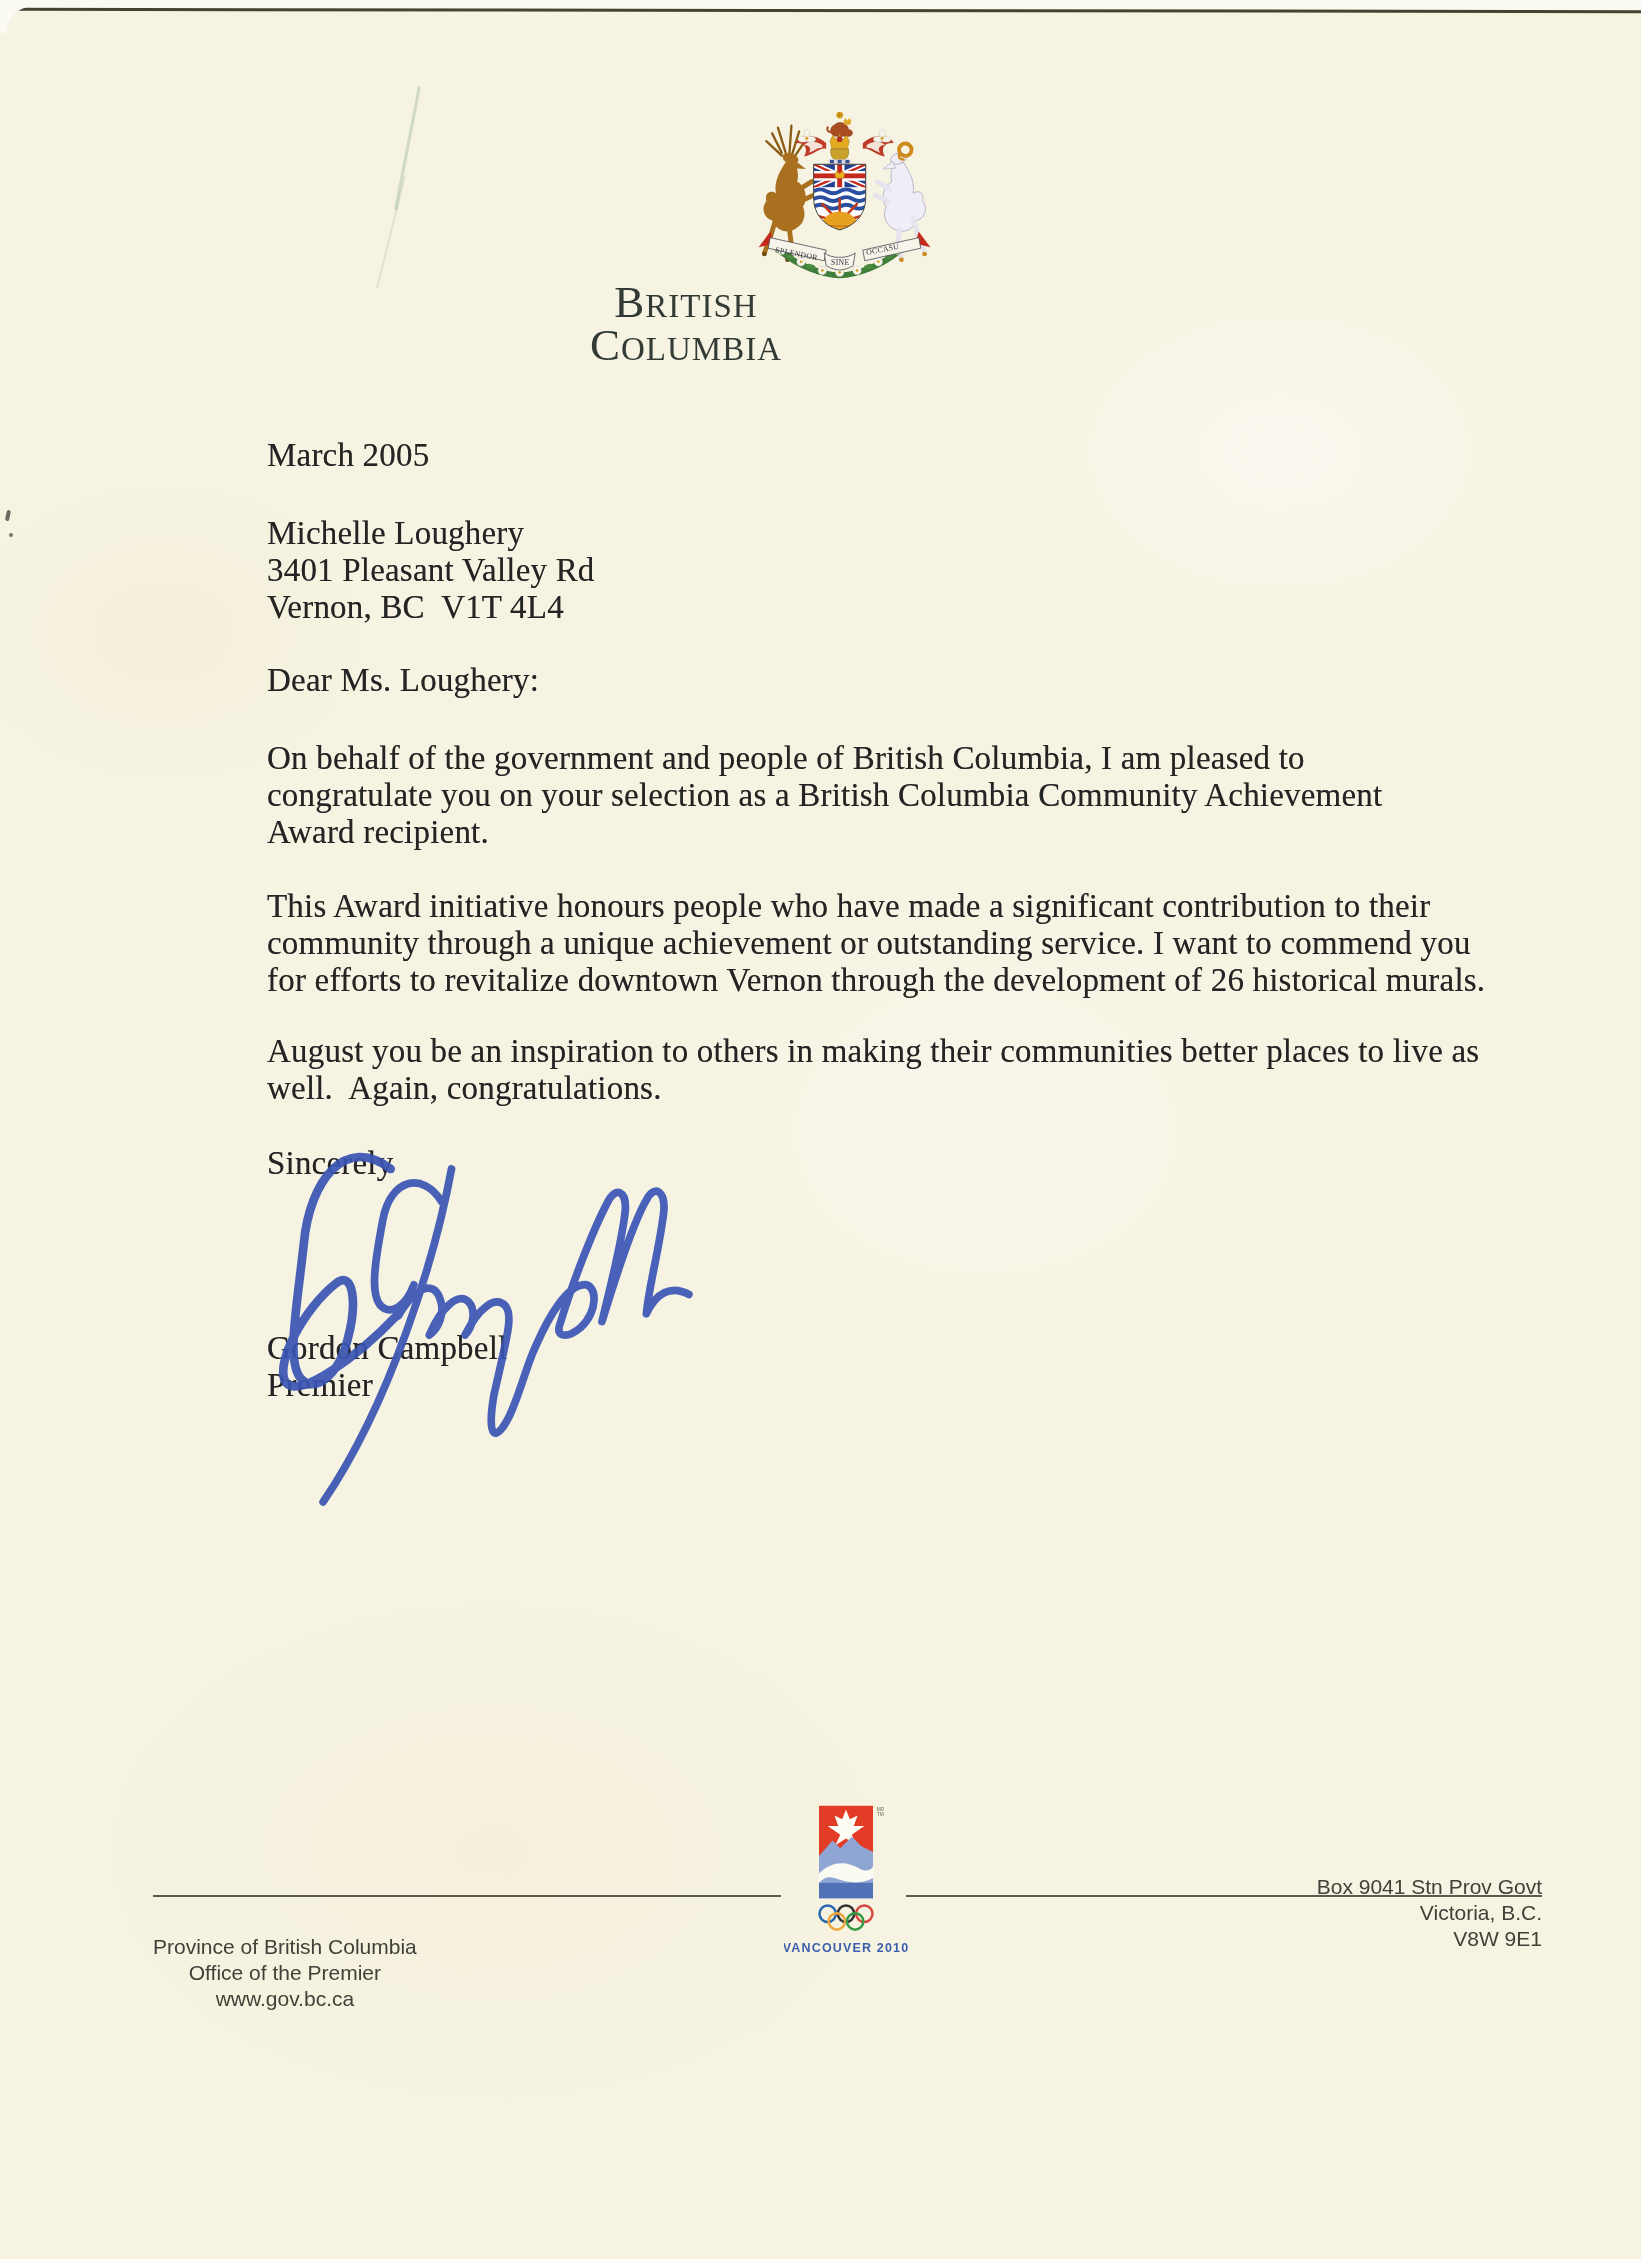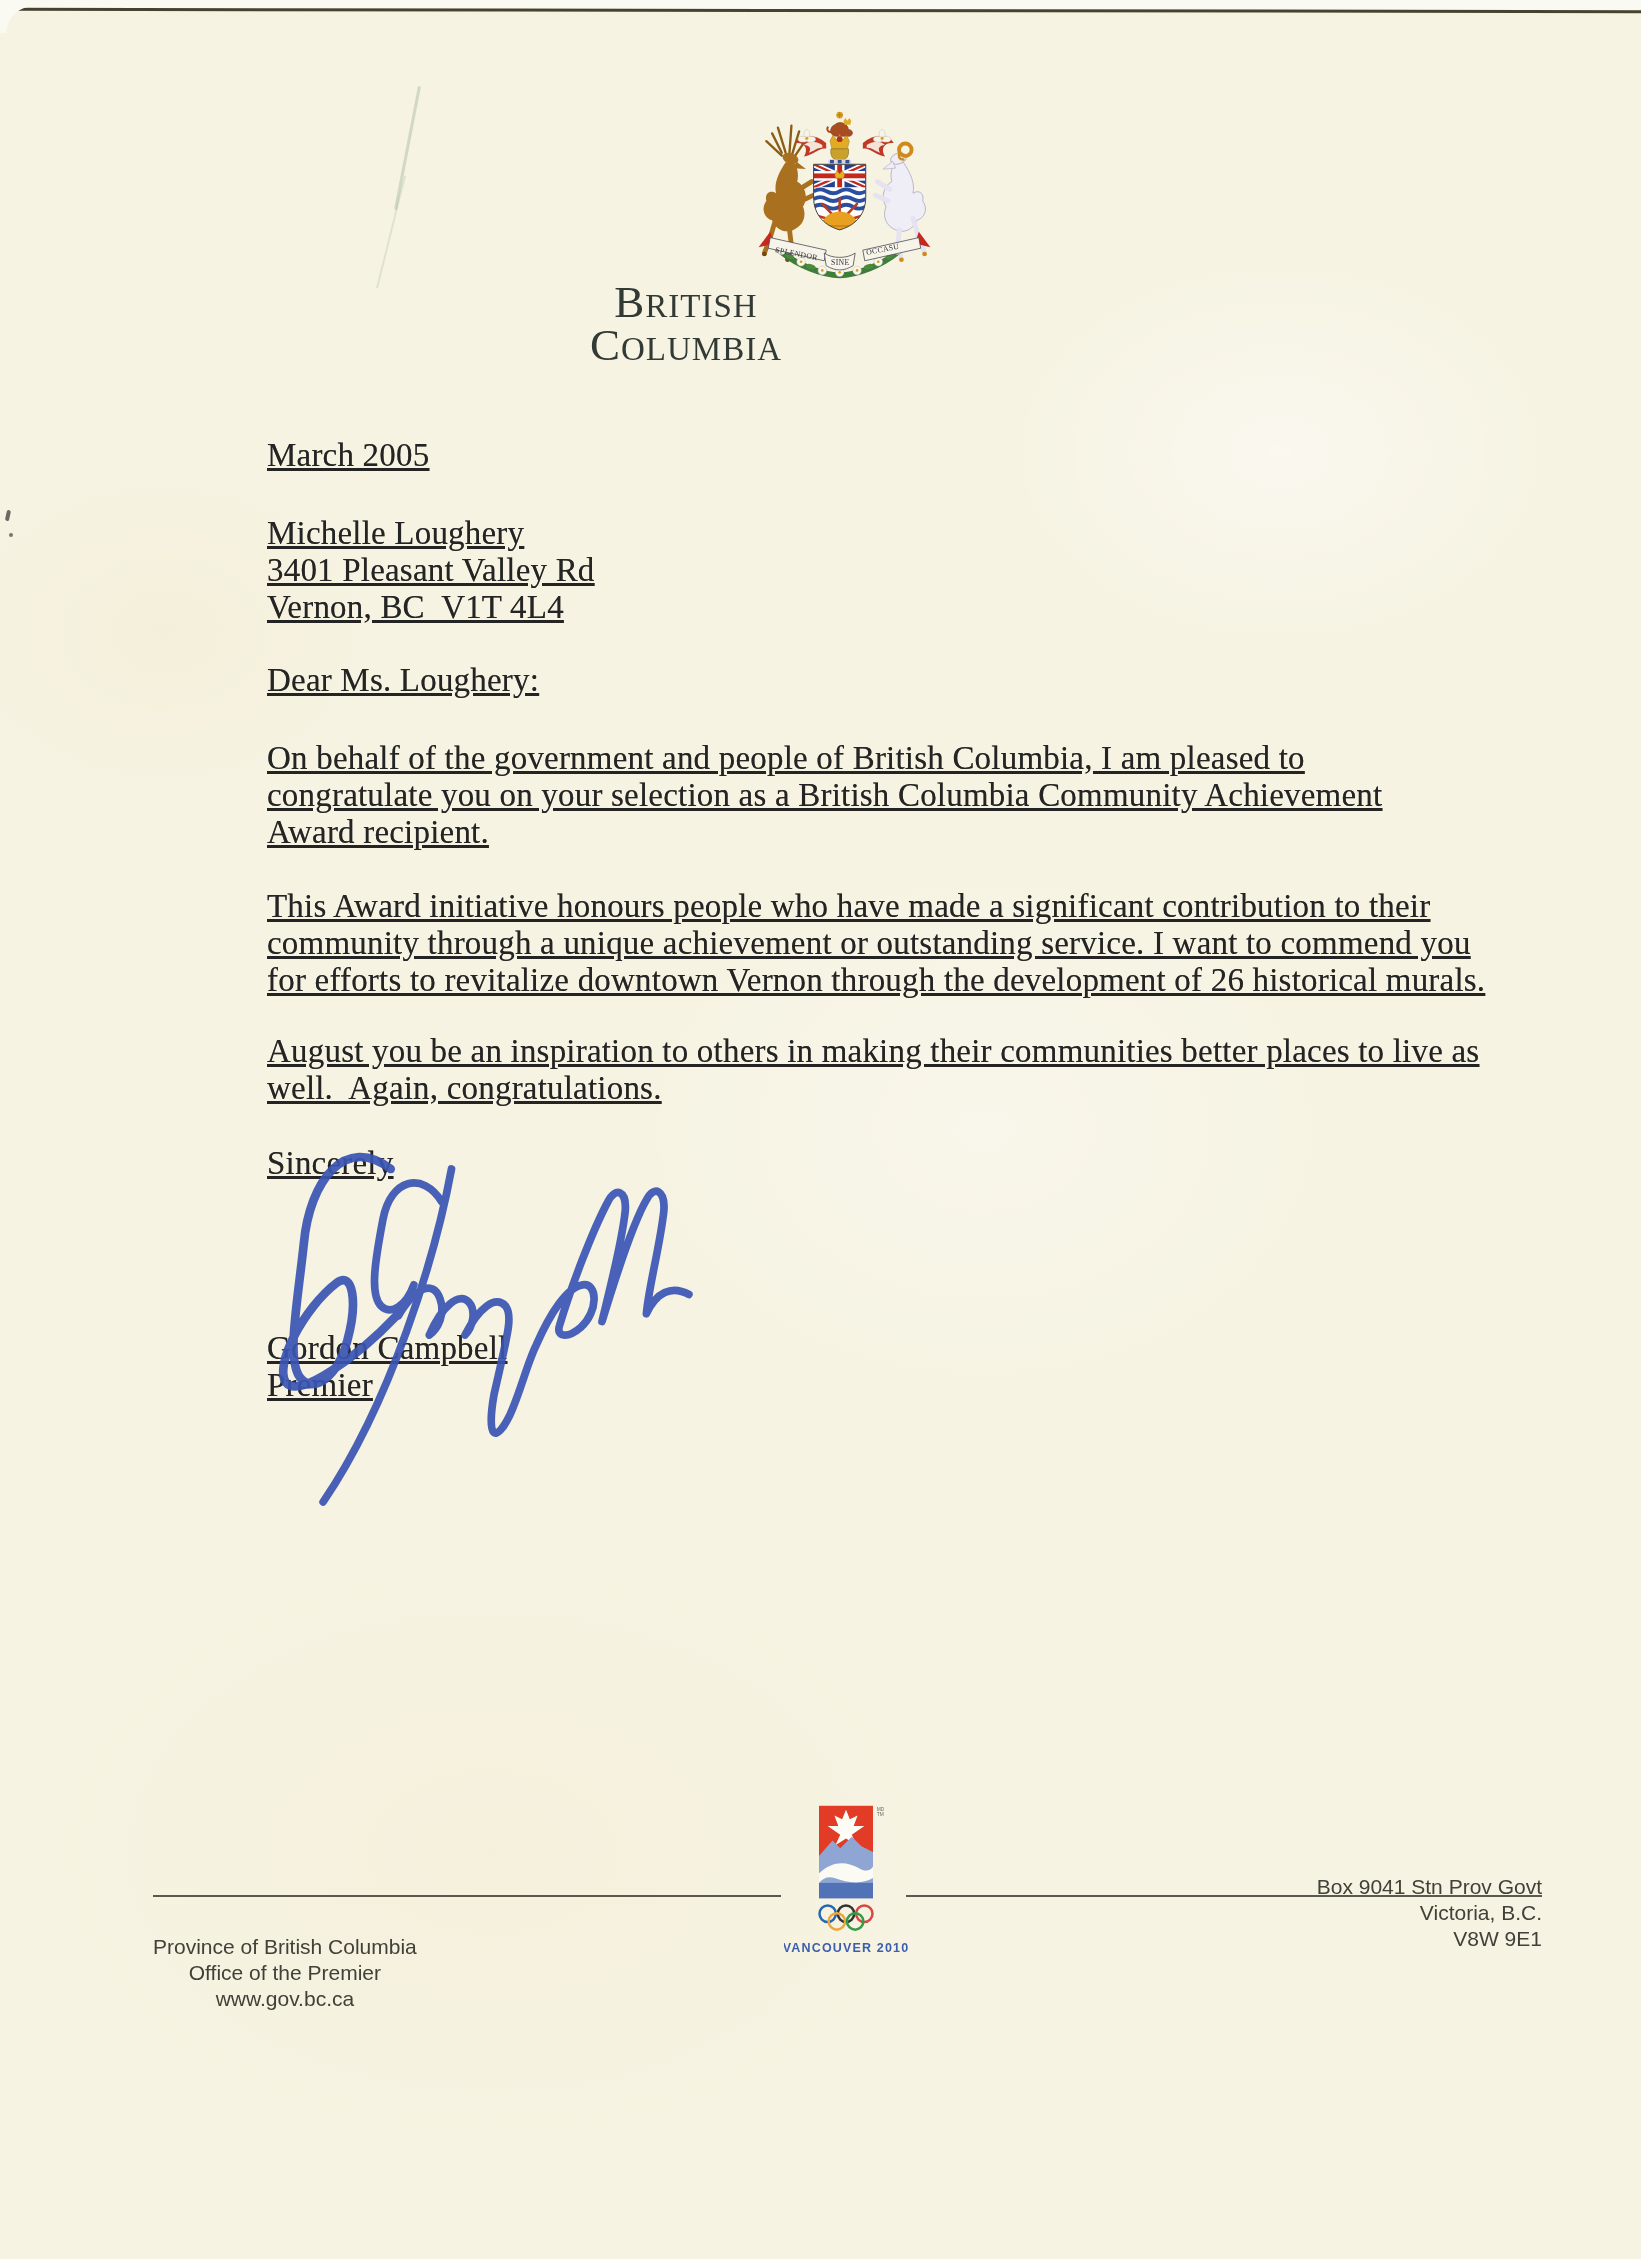--- a/index.html
+++ b/index.html
@@ -22,24 +22,24 @@
   .edge-mark1{position:absolute;left:5.8px;top:510px;width:3.9px;height:10.6px;background:#6a6a60;border-radius:1.9px;transform:rotate(12deg);}
   .edge-mark2{position:absolute;left:8.7px;top:533px;width:3.9px;height:3.9px;background:#77776c;border-radius:50%;}
 
   .crest-svg{position:absolute;left:743px;top:89px;width:203px;height:193px;}
   .wordmark{position:absolute;left:0;top:283px;width:1372px;text-align:center;
     color:#323a36;line-height:39px;font-size:33px;letter-spacing:1px;}
   .wordmark .wline{display:block;}
   .wordmark .wline::first-letter{font-size:45px;}
 
   .tline{position:absolute;left:267px;font-size:33px;line-height:37px;white-space:pre;
-    text-shadow:0 0 0.6px rgba(35,35,35,.55);letter-spacing:0.2px;text-decoration:underline;}
+    text-shadow:0 0 0.6px rgba(35,35,35,.55);letter-spacing:0.2px;}
   .block{position:absolute;left:267px;font-size:33px;line-height:37px;
     text-shadow:0 0 0.6px rgba(35,35,35,.55);letter-spacing:0.2px;}
-  .block .line{white-space:pre;text-decoration:underline;}
+  .block .line{white-space:pre;}
 
   .sig-svg{position:absolute;left:244px;top:1142px;width:497px;height:386px;}
 
   .rule{position:absolute;top:1895px;height:1.9px;background:#5a5950;}
   .rule.left{left:153px;width:628px;}
   .rule.right{left:906px;width:636px;}
   .foot{position:absolute;font-family:"Liberation Sans",sans-serif;font-size:21px;line-height:26px;color:#41413a;}
   .foot.left{left:153px;top:1934px;text-align:center;}
   .foot.right{right:99px;top:1874px;text-align:right;}
   .logo-svg{position:absolute;left:784px;top:1800px;width:124px;height:160px;}

